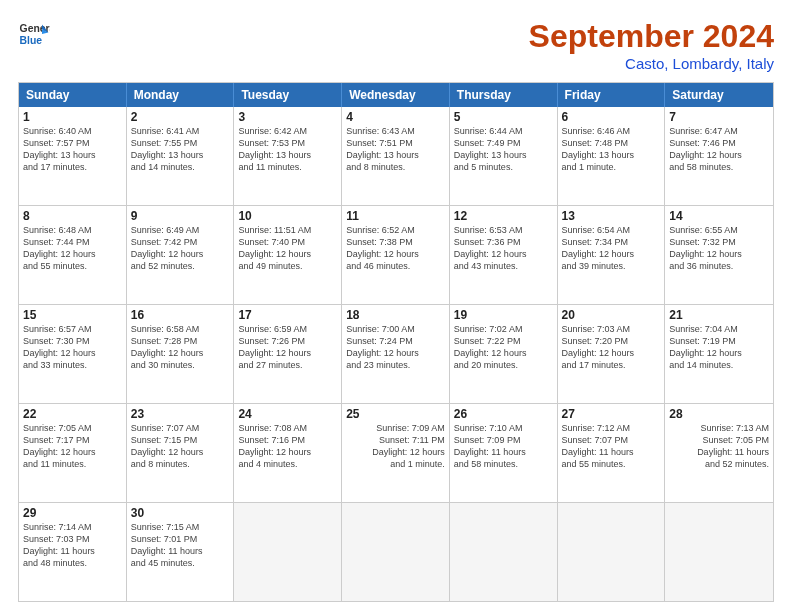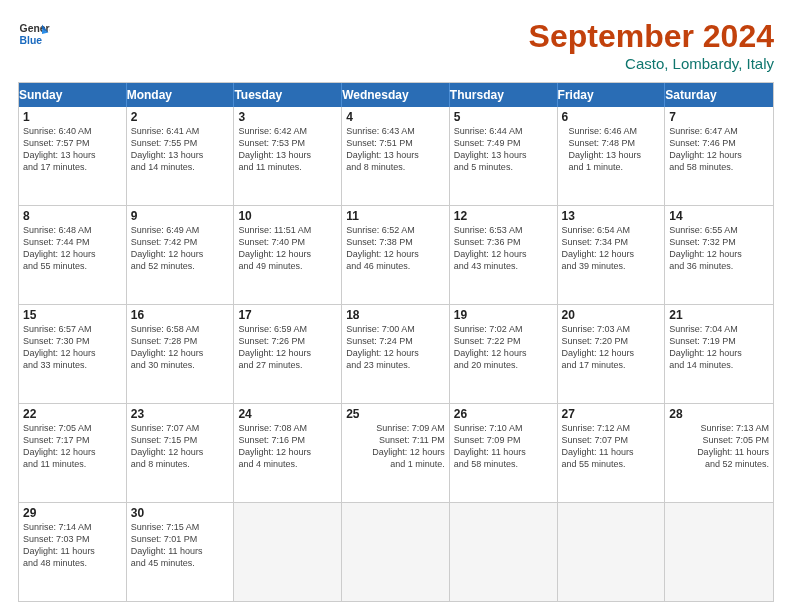--- a/index.html
+++ b/index.html
@@ -35,38 +35,38 @@
     .title-block {
       text-align: right;
     }
     .main-title {
       font-size: 32px;
       font-weight: bold;
       color: #c2410c;
     }
     .subtitle {
       font-size: 15px;
-      color: #0f766e;
+      color: #1d4ed8;
     }
     .calendar {
       flex: 1;
       display: flex;
       flex-direction: column;
       border: 1px solid #ccc;
     }
     .cal-header {
       display: grid;
       grid-template-columns: repeat(7, 1fr);
       background: #2a6db5;
     }
     .cal-header-cell {
       color: #fff;
       font-size: 12px;
       font-weight: bold;
-      padding: 5px 0;
+      padding: 5px 7px;
       text-align: left;
       border-right: 1px solid #4a8dd5;
     }
     .cal-header-cell:last-child { border-right: none; }
     .cal-body {
       display: flex;
       flex-direction: column;
       flex: 1;
     }
     .cal-row {
@@ -160,21 +160,21 @@
           </div>
           <div class="cal-cell">
             <span class="day-num">5</span>
             <div class="cell-text" style="white-space: pre-line;">Sunrise: 6:44 AM
 Sunset: 7:49 PM
 Daylight: 13 hours
 and 5 minutes.</div>
           </div>
           <div class="cal-cell">
             <span class="day-num">6</span>
-            <div class="cell-text" style="white-space: pre-line; margin-left: 7px;">Sunrise: 6:46 AM
+            <div class="cell-text" style="white-space: pre-line;">Sunrise: 6:46 AM
 Sunset: 7:48 PM
 Daylight: 13 hours
 and 1 minute.</div>
           </div>
           <div class="cal-cell">
             <span class="day-num">7</span>
             <div class="cell-text" style="white-space: pre-line;">Sunrise: 6:47 AM
 Sunset: 7:46 PM
 Daylight: 12 hours
 and 58 minutes.</div>

